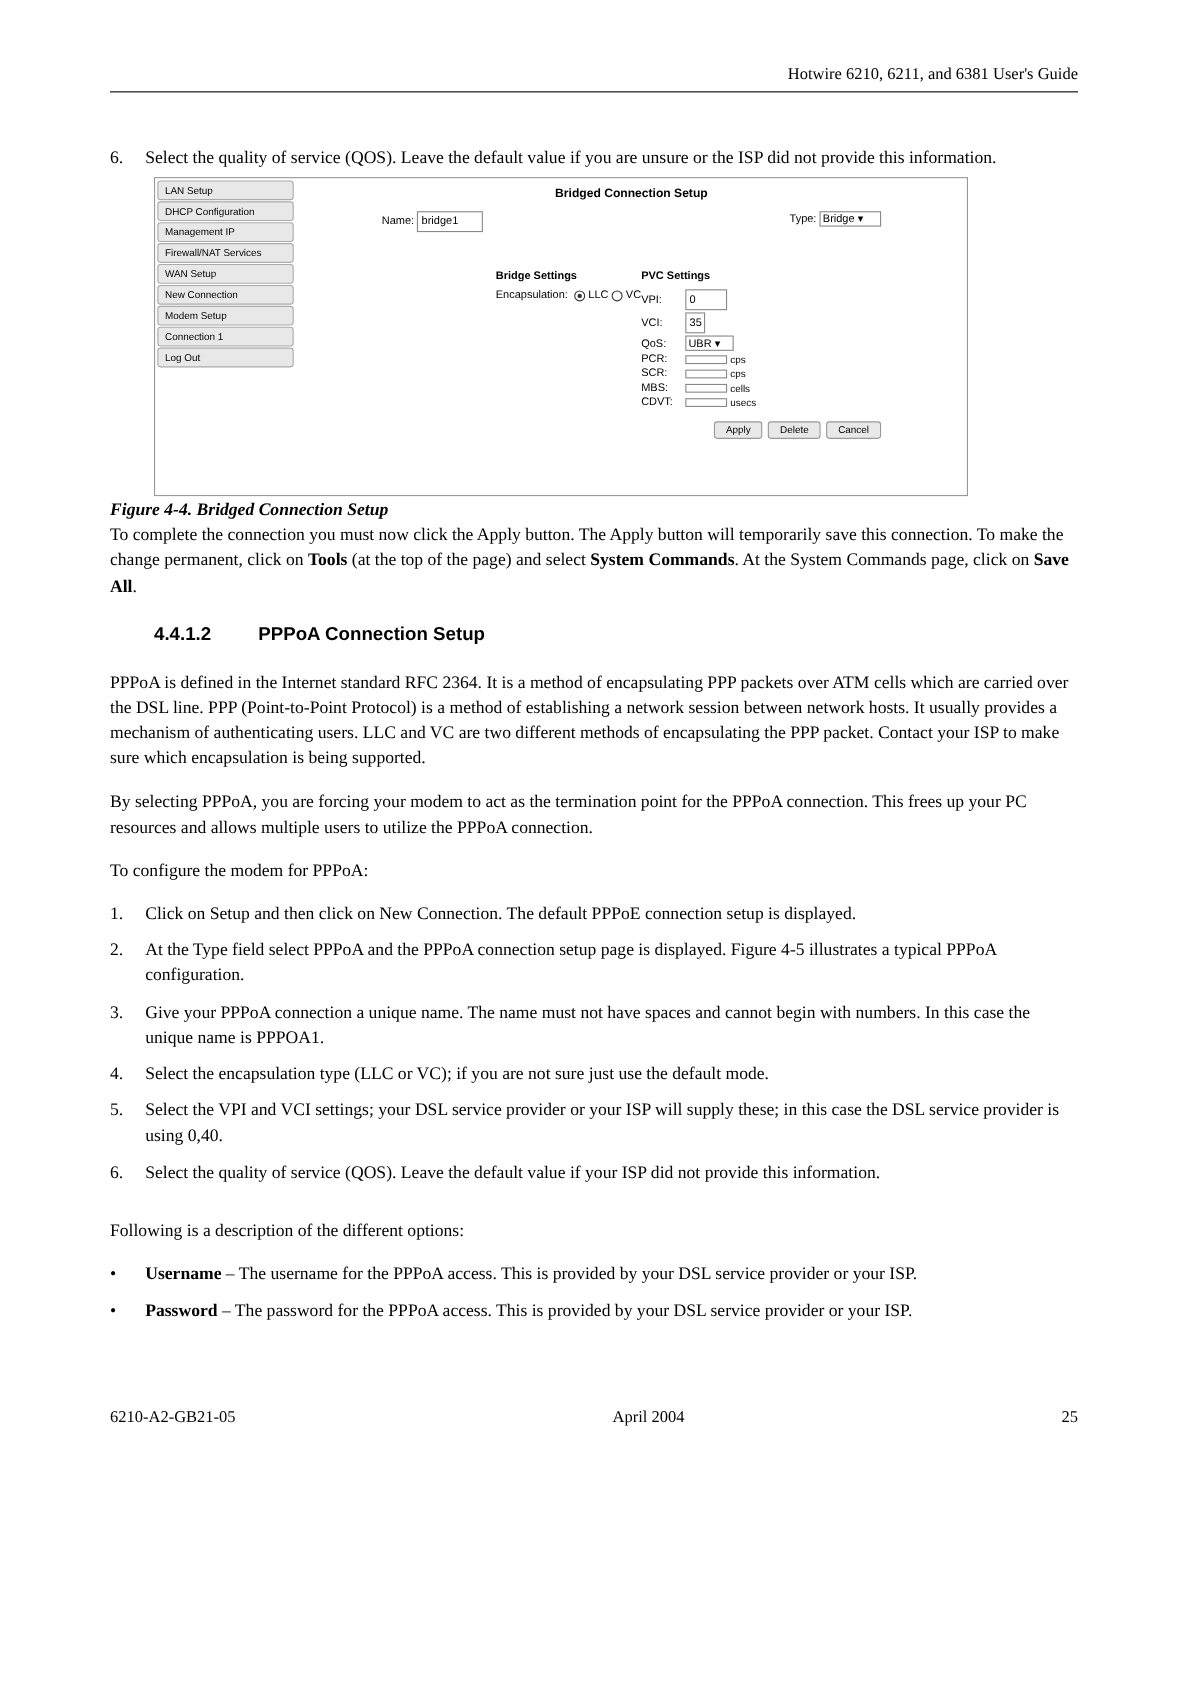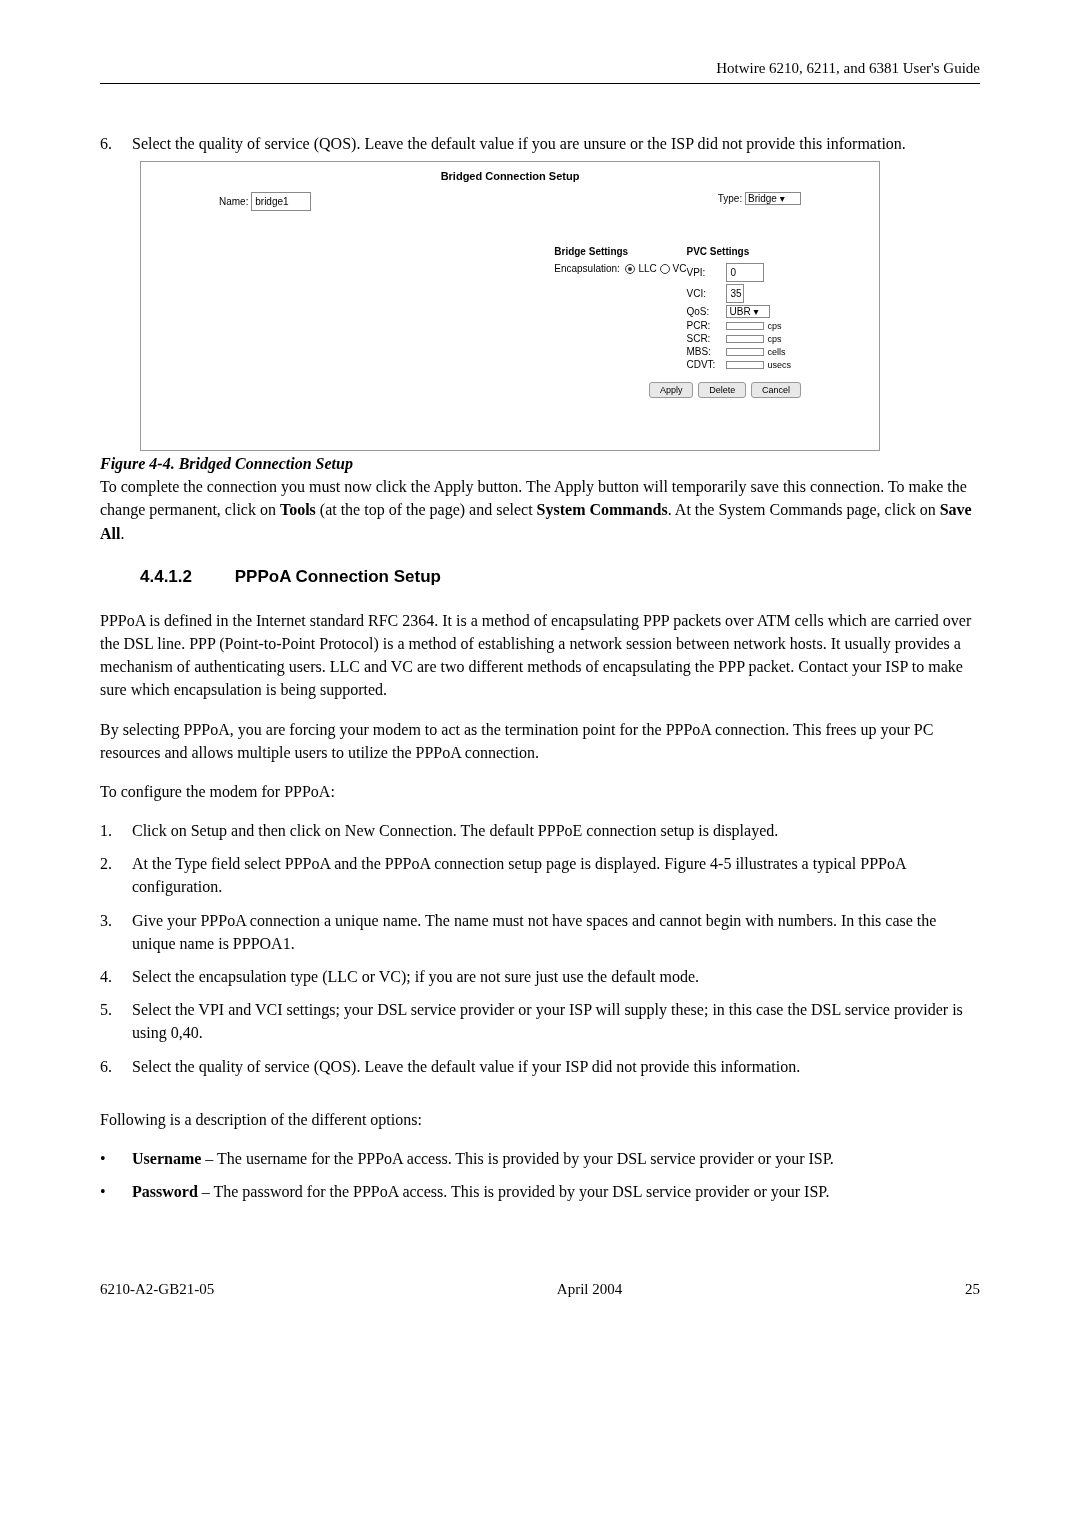--- a/index.html
+++ b/index.html
@@ -16,21 +16,21 @@
     .scr-tab { width: 82px; font-family: Arial; font-size: 10px; text-align: center; padding: 5px 0; background: #e8e8e8; border: 1px solid #aaa; border-radius: 4px 4px 0 0; margin-right: 2px; }
     .scr-tab.active { background: linear-gradient(#d0d8e0, #c0c8d0); }
     .scr-body { display: flex; height: 265px; }
     .scr-sidebar { width: 128px; padding: 2px; }
     .scr-side-btn { font-family: Arial; font-size: 9px; padding: 3px 6px; background: #e8e8e8; border: 1px solid #aaa; border-radius: 3px; margin-bottom: 1px; white-space: nowrap; overflow: hidden; }
     .scr-main { flex: 1; padding: 8px 18px; font-family: Arial; font-size: 10px; position: relative; }
     .scr-title { text-align: center; font-weight: bold; font-size: 11px; margin-bottom: 10px; }
     .scr-row1 { display: flex; justify-content: space-between; margin-bottom: 14px; padding: 0 60px; }
     .scr-input { border: 1px solid #888; background: #fff; padding: 3px 3px; font-size: 10px; width: 60px; display: inline-block; }
     .scr-select { border: 1px solid #888; background: #fff; padding: 0 2px; font-size: 10px; width: 56px; display: inline-block; }
-    .scr-cols { display: flex; justify-content: flex-end; padding: 0 70px 0 60px; margin-top: 35px; }
+    .scr-cols { display: flex; justify-content: center; padding: 0 70px 0 60px; margin-top: 35px; }
     .scr-col { }
     .scr-h { font-weight: bold; margin-bottom: 6px; }
     .scr-line { margin-bottom: 2px; display: flex; align-items: center; }
     .scr-lbl { width: 40px; }
     .scr-unit { font-size: 9px; margin-left: 3px; }
     .radio { width: 10px; height: 10px; border-radius: 50%; border: 1px solid #333; display: inline-block; margin-right: 3px; vertical-align: middle; }
     .radio.checked::after { content: ''; display: block; width: 4px; height: 4px; background: #333; border-radius: 50%; margin: 2px; }
     .scr-btns { text-align: right; margin-top: 10px; padding-right: 60px; }
     .scr-btn { font-family: Arial; font-size: 9px; padding: 2px 10px; background: #e8e8e8; border: 1px solid #999; border-radius: 3px; margin-left: 2px; display: inline-block; }
     .figure-caption { font-style: italic; font-weight: bold; font-size: 16px; margin-bottom: 2px; }
@@ -51,20 +51,31 @@
 <div class="header-text">Hotwire 6210, 6211, and 6381 User's Guide</div>
 <div class="header-line"></div>
 
 <div class="step-container">
   <div class="step-num step-text">6.</div>
   <div class="step-body step-text">Select the quality of service (QOS). Leave the default value if you are unsure or the ISP did not provide this information.</div>
 </div>
 
 <div class="screenshot">
   <div class="scr-body">
+    <div class="scr-sidebar">
+      <div class="scr-side-btn">LAN Setup</div>
+      <div class="scr-side-btn">DHCP Configuration</div>
+      <div class="scr-side-btn">Management IP</div>
+      <div class="scr-side-btn">Firewall/NAT Services</div>
+      <div class="scr-side-btn">WAN Setup</div>
+      <div class="scr-side-btn">New Connection</div>
+      <div class="scr-side-btn">Modem Setup</div>
+      <div class="scr-side-btn">Connection 1</div>
+      <div class="scr-side-btn">Log Out</div>
+    </div>
     <div class="scr-main">
       <div class="scr-title">Bridged Connection Setup</div>
       <div class="scr-row1">
         <div>
           <span>Name:</span>
           <span class="scr-input">bridge1</span>
         </div>
         <div>
           <span>Type:</span>
           <span class="scr-select"><span>Bridge</span> ▾</span>

